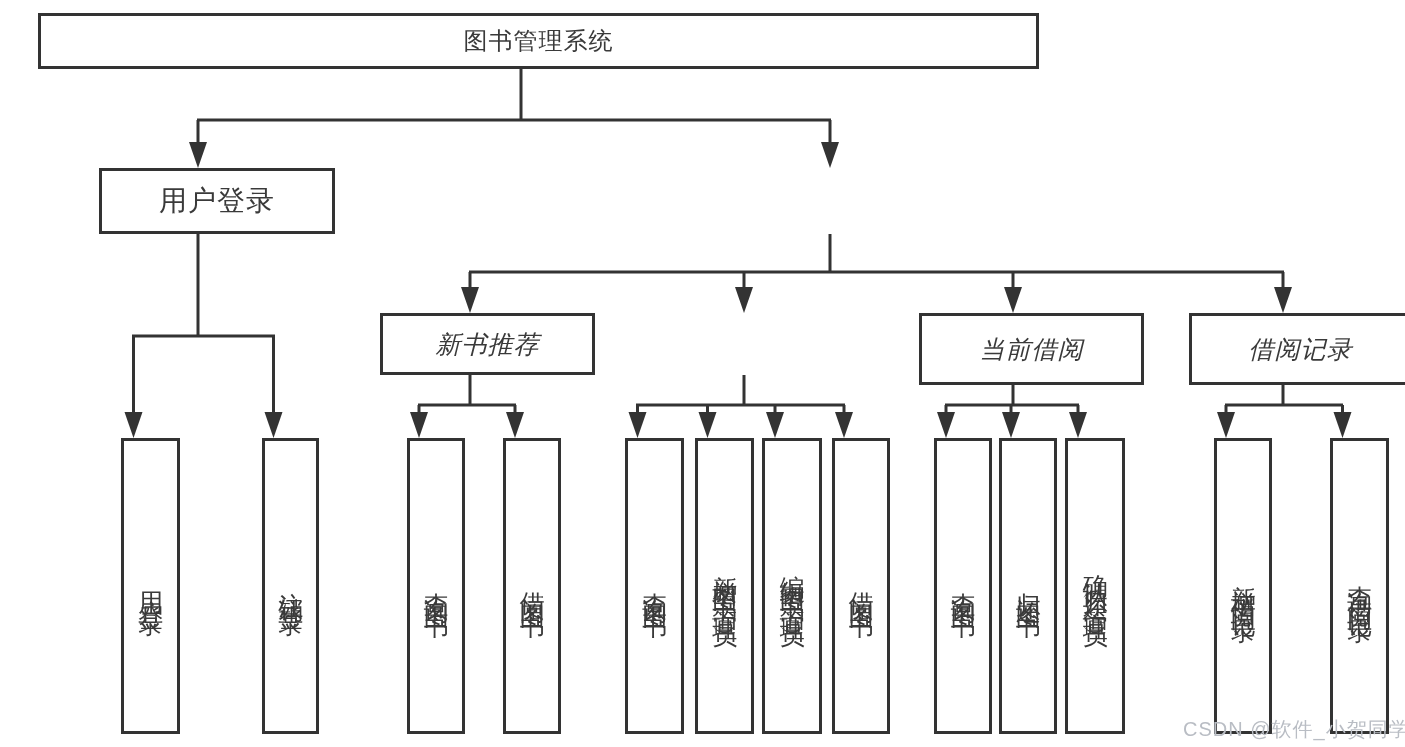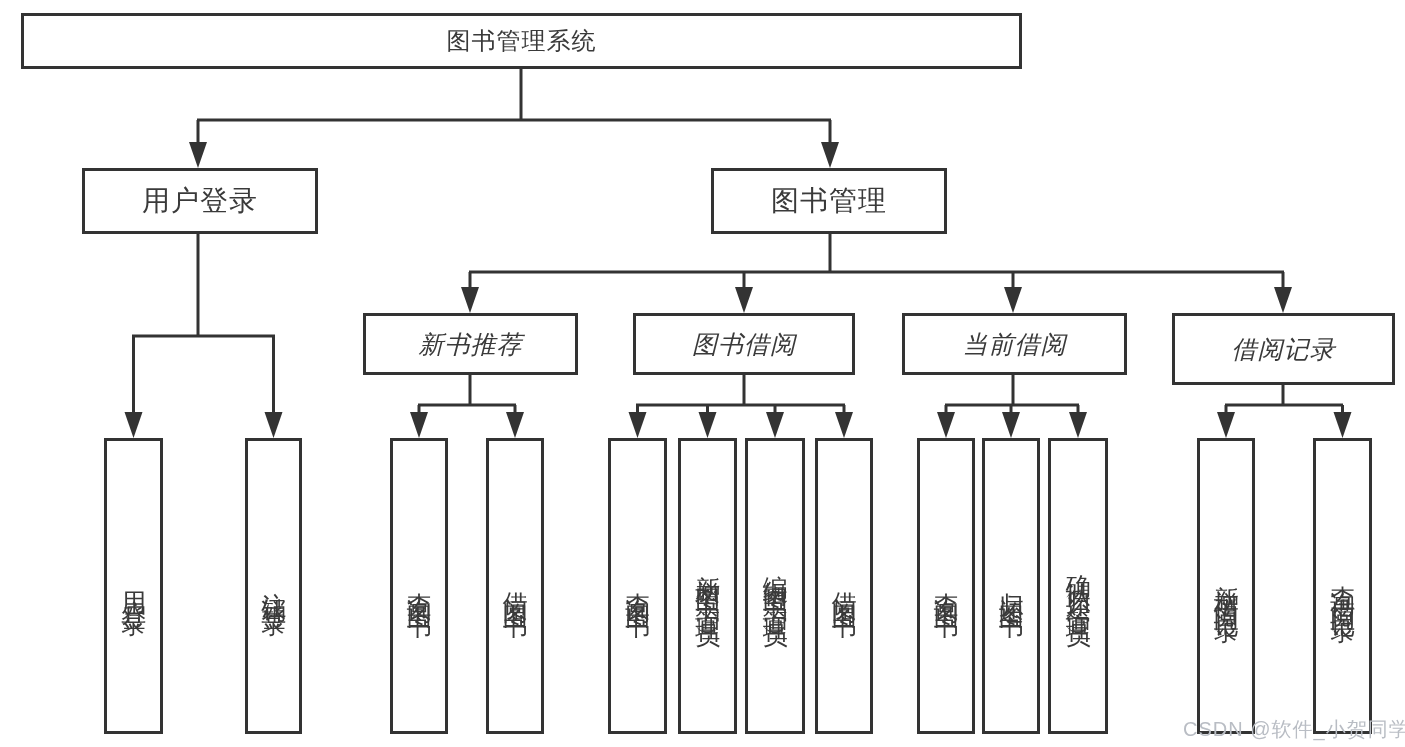--- a/index.html
+++ b/index.html
@@ -15,20 +15,21 @@
     font-family:"Liberation Sans", sans-serif;
   }
   svg.wires { position:absolute; left:0; top:0; }
   .c-line { stroke:var(--line); stroke-width:3; fill:none; }
   .c-head { fill:var(--line); stroke:none; }
   .node {
     position:absolute; box-sizing:border-box;
     border:3px solid var(--line); background:#fff;
     display:flex; align-items:center; justify-content:center;
     color:var(--text);
+    margin-left:17px;
   }
   .node span { letter-spacing:1px; white-space:nowrap; }
   .root  { font-size:24px; }
   .lvl2  { font-size:28px; }
   .lvl3  { font-size:25px;font-style:italic; }
   .leaf span {
     writing-mode:vertical-rl; text-orientation:mixed;
     font-size:25px; line-height:1.1; letter-spacing:7px;
   }
   .watermark {
@@ -97,31 +98,25 @@
       <polygon points="1333.5,412 1351.5,412 1342.5,438" class="c-head"></polygon>
     </svg>
 
   <div class="node root" style="left:21px;top:13px;width:1001px;height:56px">
     <span>图书管理系统</span>
   </div>
 
   <div class="node lvl2" style="left:82px;top:168px;width:236px;height:66px">
     <span>用户登录</span>
   </div>
-  <div class="node lvl2" style="left:711px;top:168px;width:236px;height:66px">
-    <span>图书管理</span>
-  </div>
 
   <div class="node lvl3" style="left:363px;top:313px;width:215px;height:62px">
     <span>新书推荐</span>
   </div>
-  <div class="node lvl3" style="left:633px;top:313px;width:222px;height:62px">
-    <span>图书借阅</span>
-  </div>
-  <div class="node lvl3" style="left:902px;top:313px;width:225px;height:62px">
+  <div class="node lvl3" style="left:902px;top:313px;width:225px;height:72px">
     <span>当前借阅</span>
   </div>
   <div class="node lvl3" style="left:1172px;top:313px;width:223px;height:72px">
     <span>借阅记录</span>
   </div>
 
   <div class="node leaf" style="left:104px;top:438px;width:59px;height:296px">
     <span>用户登录</span>
   </div>
   <div class="node leaf" style="left:245px;top:438px;width:57px;height:296px">

